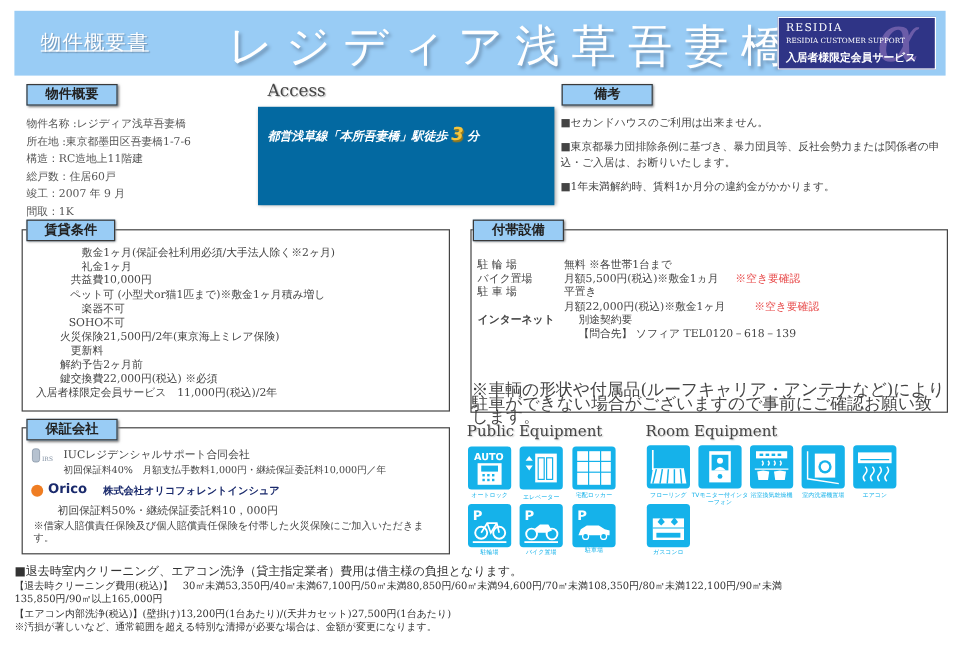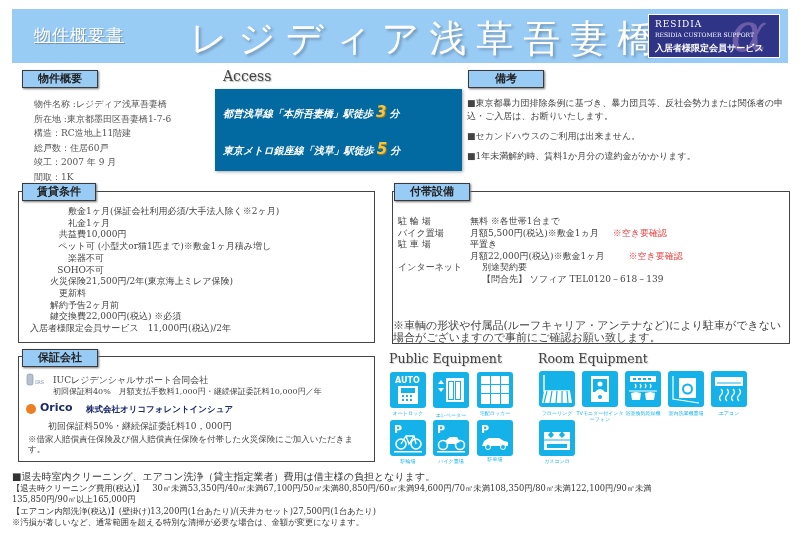--- a/index.html
+++ b/index.html
@@ -17,21 +17,21 @@
   .member-badge .b2 { position: absolute; left: 6px; top: 16px; font-size: 6px; font-family: "DejaVu Serif", serif; white-space: nowrap; }
   .member-badge .b3 { position: absolute; left: 6px; top: 27px; font-size: 9px; font-weight: bold; white-space: nowrap; }
 
   
   .tab-label { background: #99ccf5; border: 1px solid #3a3a3a; box-shadow: 1px 1px 2px #777; font-weight: bold; font-size: 11px; color: #222; text-align: center; line-height: 16px; height: 18px; font-family: "DejaVu Serif", serif; }
 
   .text-line { font-size: 9px; color: #444; line-height: 12px; white-space: nowrap; }
 
   
   .overview-list { left: 22px; top: 97px; }
-  .overview-list div { line-height: 14.5px; font-size: 9px; color: #555; margin-left: 12px; }
+  .overview-list div { line-height: 14.5px; font-size: 9px; color: #555; }
 
   
   .access-title { left: 223px; top: 68px; font-size: 14px; color: #444; font-family: "DejaVu Serif", serif; text-shadow: 1px 1px 1px #bbb; }
   .access-box { left: 215px; top: 89px; width: 247px; height: 82px; background: #0369a1; box-shadow: 1px 1px 3px #aaa; font-style: italic; }
   .access-line { position: absolute; left: 8px; font-size: 10px; color: #ffffff; font-weight: bold; white-space: nowrap; }
   .access-line .num { font-size: 15px; color: #f6c53c; text-shadow: 1px 1px 1px #a07a14; margin: 0 3px; font-family: "DejaVu Sans", sans-serif; }
 
   
   .notes { left: 467px; top: 97px; width: 320px; }
   .notes div { font-size: 9px; color: #444; line-height: 13px; margin-bottom: 7px; }
@@ -75,29 +75,26 @@
   <div>総戸数：住居60戸</div>
   <div>竣工：2007 年 9 月</div>
   <div>間取：1K</div>
 </div>
 
 <div class="abs access-title">Access</div>
 <div class="abs access-box">
   <div class="access-line" style="top:14px;">
     <span>都営浅草線「本所吾妻橋」駅徒歩</span><span class="num">3</span><span>分</span>
   </div>
-  <div class="access-line" style="top:51px;">
-    <span>東京メトロ銀座線「浅草」駅徒歩</span><span class="num">5</span><span>分</span>
-  </div>
 </div>
 
 <div class="abs tab-label" style="left:468px; top:70px; width:76px;">備考</div>
 <div class="abs notes">
+  <div>■セカンドハウスのご利用は出来ません。</div>
   <div>■東京都暴力団排除条例に基づき、暴力団員等、反社会勢力または関係者の申込・ご入居は、お断りいたします。</div>
-  <div>■セカンドハウスのご利用は出来ません。</div>
   <div>■1年未満解約時、賃料1か月分の違約金がかかります。</div>
 </div>
 
 <div class="abs box" style="left:18px; top:191px; width:357px; height:152px;"></div>
 <div class="abs tab-label" style="left:22px; top:183px; width:74px;">賃貸条件</div>
 <div class="abs rent-table">
   <div class="rent-row">
       <span class="k">敷金</span>
       <span>1ヶ月(保証会社利用必須/大手法人除く※2ヶ月)</span>
     </div>
@@ -158,31 +155,31 @@
       <span class="k">駐 車 場</span>
       <span>平置き</span>
       <span class="red"></span>
     </div>
   <div class="facility-row">
       <span class="k"></span>
       <span>月額22,000円(税込)※敷金1ヶ月</span>
       <span class="red" style="margin-left:12px;">※空き要確認</span>
     </div>
   <div class="facility-row">
-      <span class="k" style="width:72px;">インターネット</span>
+      <span class="k" style="width:72px;font-weight:bold;">インターネット</span>
       <span>別途契約要</span>
       <span class="red"></span>
     </div>
   <div class="facility-row">
       <span class="k" style="width:72px;"></span>
       <span>【問合先】 ソフィア TEL0120－618－139</span>
       <span class="red"></span>
     </div>
 </div>
-<div class="abs" style="left:393px; top:320px; width:396px; font-size:11px; line-height:11.5px; color:#444;">※車輌の形状や付属品(ルーフキャリア・アンテナなど)により駐車ができない場合がございますので事前にご確認お願い致します。</div>
+<div class="abs" style="left:393px; top:320px; width:396px; font-size:14px; line-height:11.5px; color:#444;">※車輌の形状や付属品(ルーフキャリア・アンテナなど)により駐車ができない場合がございますので事前にご確認お願い致します。</div>
 
 <div class="abs box" style="left:18px; top:356px; width:357px; height:106px;"></div>
 <div class="abs tab-label" style="left:22px; top:349px; width:76px;">保証会社</div>
 <div class="abs" style="left:26px; top:373px; width:18px; height:14px;">
   <svg width="18" height="14" viewBox="0 0 18 14">
       <rect x="1" y="1" width="6" height="11" rx="2" fill="#b6c2d0" stroke="#7f8ea0" stroke-width="0.6"></rect>
       <text x="9" y="11" font-size="5" fill="#7f8ea0" font-family="DejaVu Serif, serif">IRS</text>
     </svg>
 </div>
 <div class="abs text-line" style="left:53px; top:374px;">IUCレジデンシャルサポート合同会社</div>

